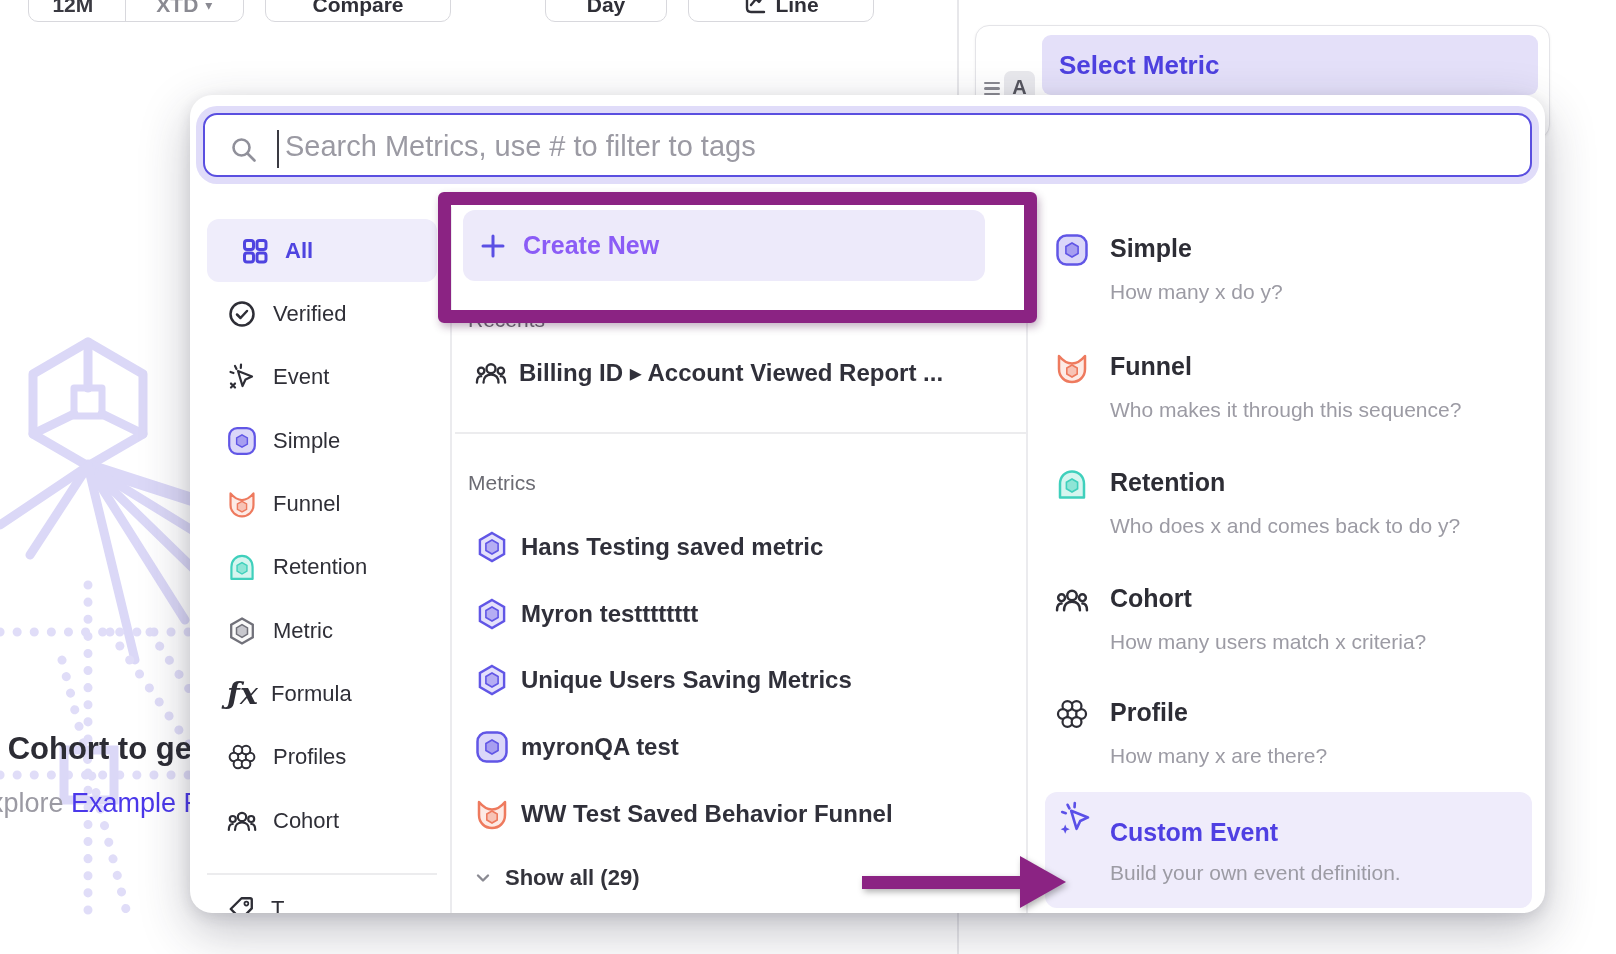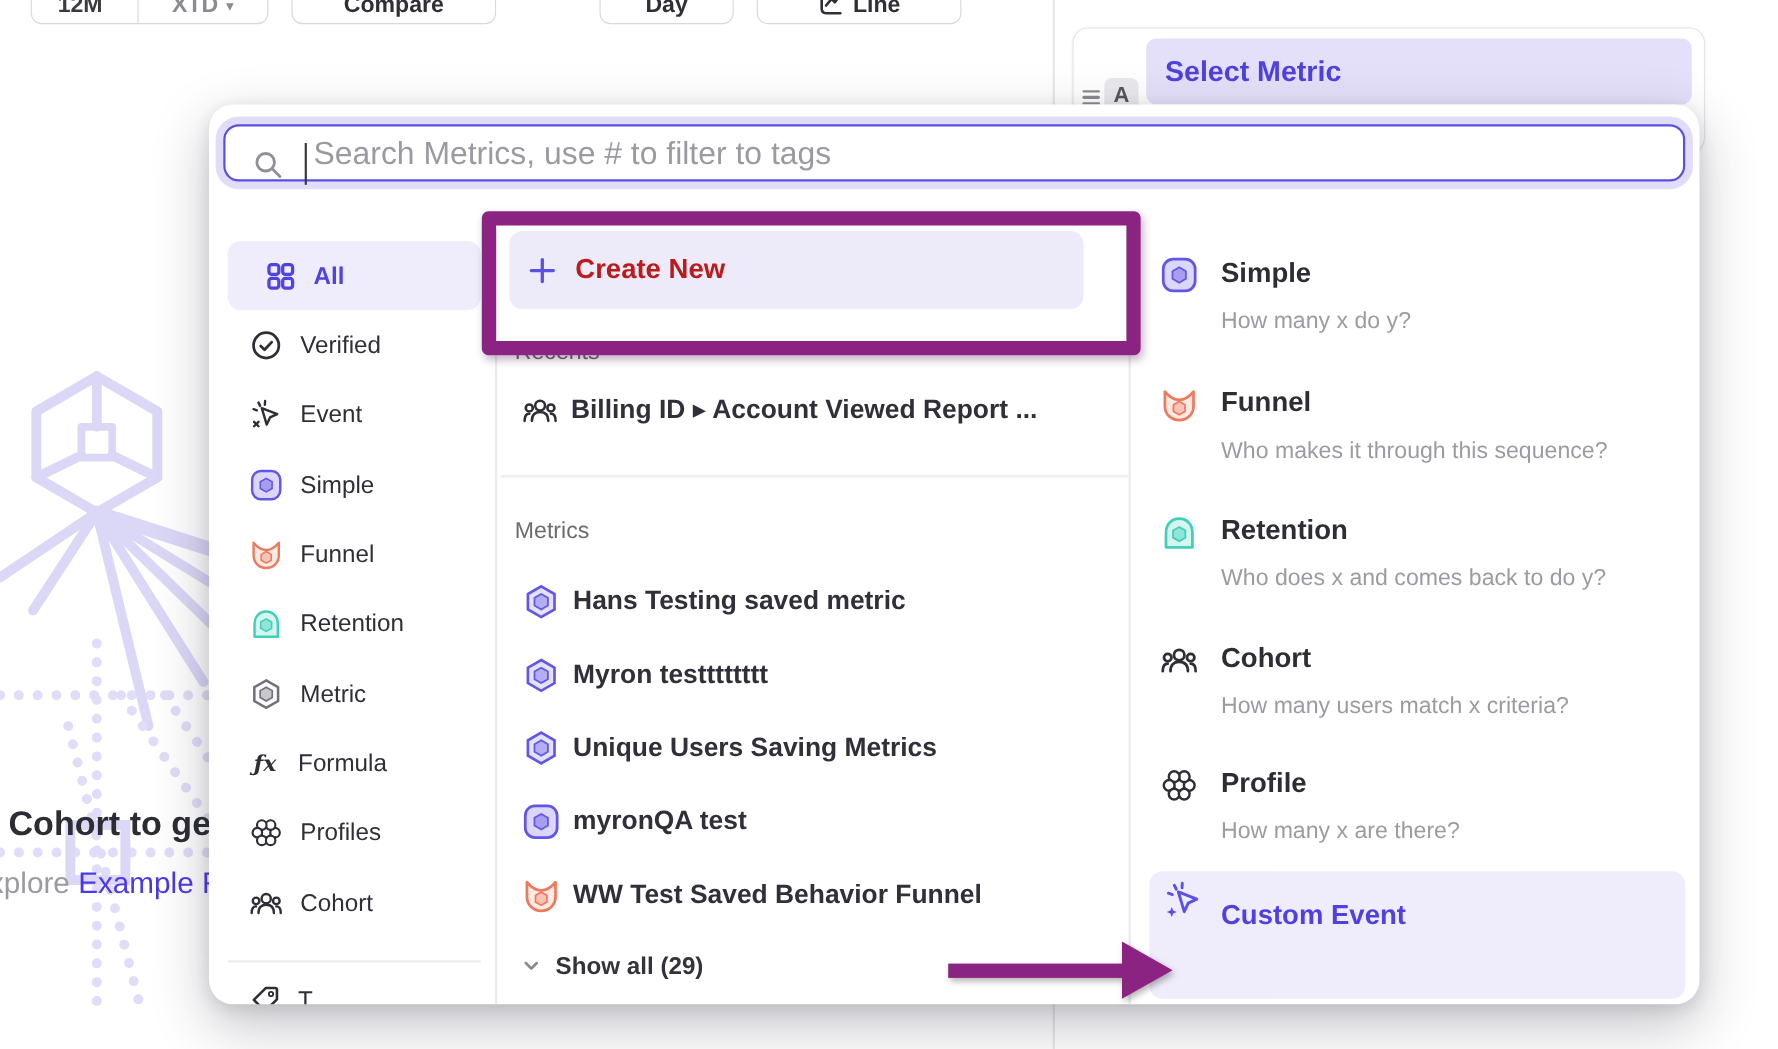--- a/index.html
+++ b/index.html
@@ -24,39 +24,39 @@
                display:flex;align-items:center;padding-left:17px;box-sizing:border-box;
                font-size:26px;font-weight:600;color:#4e41e0;}
   .v-divider{position:absolute;left:957px;top:0;width:1.5px;height:954px;background:#e7e7ea;}
   
   .headline{position:absolute;left:-13px;top:731px;font-size:31px;font-weight:700;color:#2c2c34;white-space:nowrap;}
   .explore{position:absolute;left:-10px;top:788px;font-size:27px;color:#9b9aa3;white-space:nowrap;}
   .explore .link{color:#4b38ea;font-weight:500;}
   
   .modal{position:absolute;left:190px;top:95px;width:1355px;height:818px;background:#fff;border-radius:22px;
          box-shadow:0 18px 50px rgba(40,40,60,.28),0 4px 14px rgba(40,40,60,.12);overflow:hidden;z-index:10;}
-  .search-wrap{position:absolute;left:13px;top:18px;width:1329px;height:52px;background:#fff;
+  .search-wrap{position:absolute;left:13px;top:18px;width:1329px;height:64px;background:#fff;
                border:2.5px solid #5a4fe0;border-radius:14px;box-shadow:0 0 0 7px #e0dcf9;box-sizing:border-box;
                display:flex;align-items:center;}
   .search-input{position:absolute;left:78px;top:0;width:1200px;height:100%;border:none;outline:none;
                 font-size:29px;color:#2f2f37;background:transparent;font-family:inherit;}
   .search-input::placeholder{color:#9b9aa3;}
   .caret{position:absolute;left:72px;top:15px;width:2px;height:38px;background:#3a3a42;}
   
   .sb-row{position:absolute;left:17px;width:230px;height:63px;display:flex;align-items:center;
           padding-left:20px;box-sizing:border-box;gap:16px;border-radius:12px;
           font-size:22px;font-weight:500;color:#2f2f37;}
   .sb-row.active{background:#efedfb;color:#4f44e0;font-weight:600;padding-left:34px;}
   .sb-div{position:absolute;left:17px;top:778px;width:230px;height:1.5px;background:#ececee;}
   .col-div1{position:absolute;left:260px;top:112px;width:1.5px;height:706px;background:#ebebee;}
   .col-div2{position:absolute;left:836px;top:117px;width:1.5px;height:701px;background:#ebebee;}
   
   .create-btn{position:absolute;left:273px;top:115px;width:522px;height:71px;background:#edeafa;border-radius:12px;
               display:flex;align-items:center;padding-left:17px;box-sizing:border-box;gap:17px;
-              font-size:25px;font-weight:600;color:#b91c1c;text-align:right;}
+              font-size:25px;font-weight:600;color:#8b5cf6;text-align:right;}
   .sec-label{position:absolute;left:278px;height:26px;font-size:21px;font-weight:500;color:#6b6b73;line-height:26px;}
   .mid-row{position:absolute;left:272px;width:570px;height:63px;display:flex;align-items:center;
            padding-left:13px;box-sizing:border-box;gap:12px;font-size:24px;font-weight:600;color:#30303a;white-space:nowrap;}
   .show-all{position:absolute;left:283px;top:760px;height:46px;display:flex;align-items:center;gap:12px;
             font-size:22px;font-weight:600;color:#33333b;}
   
   .type-item{position:absolute;left:846px;width:496px;display:flex;gap:21px;padding-left:19px;box-sizing:border-box;}
   .type-text .t{font-size:25px;font-weight:700;color:#2d2d35;line-height:30px;}
   .type-text .s{font-size:21px;color:#9c9ba4;line-height:26px;margin-top:16px;white-space:nowrap;}
   .custom-pill{position:absolute;left:855px;top:697px;width:487px;height:116px;background:#efecfb;border-radius:12px;}
@@ -197,21 +197,21 @@
       <span>Retention</span>
     </div>
     <div class="sb-row" style="top:504px;text-align:center;">
       <svg width="30" height="30" viewBox="0 0 30 30">
         <polygon points="15,2.5 25.8,8.75 25.8,21.25 15,27.5 4.2,21.25 4.2,8.75" fill="#fafafa" stroke="#71717a" stroke-width="2.3"></polygon>
         <polygon points="15,8.7 20.5,11.85 20.5,18.15 15,21.3 9.5,18.15 9.5,11.85" fill="#c7c7cd" stroke="#71717a" stroke-width="1.5"></polygon>
       </svg>
       <span>Metric</span>
     </div>
     <div class="sb-row" style="top:567px;">
-      <span style="width:28px;text-align:center;font-family:'DejaVu Serif',serif;font-style:italic;font-size:20px;font-weight:600;color:#2e2e36;">ƒx</span>
+      <span style="width:28px;text-align:center;font-family:'DejaVu Serif',serif;font-style:italic;font-size:30px;font-weight:600;color:#2e2e36;">ƒx</span>
       <span>Formula</span>
     </div>
     <div class="sb-row" style="top:630px;">
       <svg width="30" height="30" viewBox="0 0 32 32">
         <g fill="#fff" stroke="#2e2e36" stroke-width="2.1">
           <circle cx="16" cy="16" r="4.6"></circle>
             <circle cx="24.6" cy="16" r="4.6"></circle>
             <circle cx="20.3" cy="8.55" r="4.6"></circle>
           <circle cx="11.7" cy="8.55" r="4.6"></circle>
             <circle cx="7.4" cy="16" r="4.6"></circle>
@@ -385,20 +385,21 @@
       <svg class="abs" style="left:13px;top:8px;" width="36" height="36" viewBox="0 0 30 30">
         <g stroke="#5b50e8" stroke-width="2.2" fill="none" stroke-linecap="round" stroke-linejoin="round">
           <polygon points="11,9 25,14.5 18.5,17.5 15.5,24"></polygon>
           <line x1="3.5" y1="10" x2="6.5" y2="11"></line>
             <line x1="8" y1="4" x2="9.5" y2="7"></line>
             <line x1="14" y1="2.5" x2="13.8" y2="6"></line>
         </g>
         <path d="M6,20.5 l1.1,2.7 2.7,1.1 -2.7,1.1 -1.1,2.7 -1.1,-2.7 -2.7,-1.1 2.7,-1.1 Z" fill="#5b50e8"></path>
       </svg>
       <div class="t">Custom Event</div>
+      <div class="s">Build your own event definition.</div>
     </div>
   </div>
 
   <div class="anno-rect"></div>
   <svg class="anno-arrow" width="212" height="64" viewBox="0 0 212 64">
     <rect x="4" y="26" width="158" height="13" fill="#8b2383"></rect>
     <polygon points="162,6 162,58 208,32" fill="#8b2383"></polygon>
   </svg>
 
 </div>

